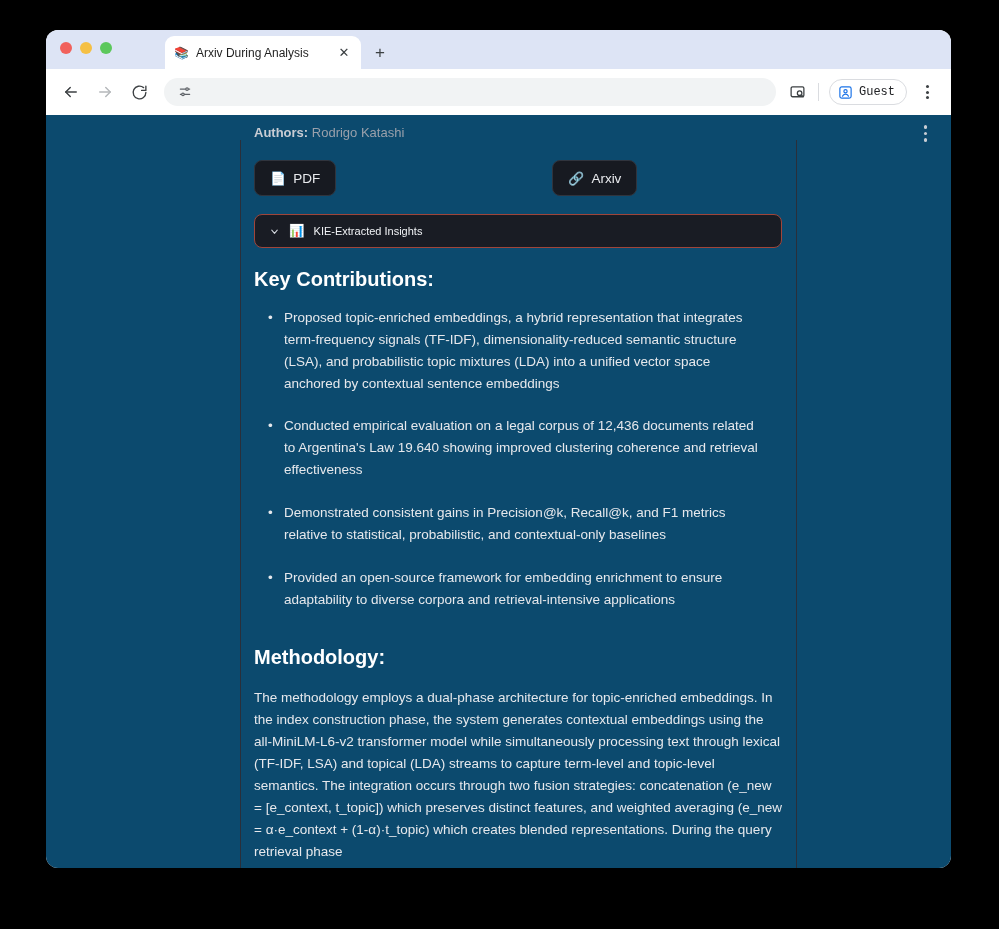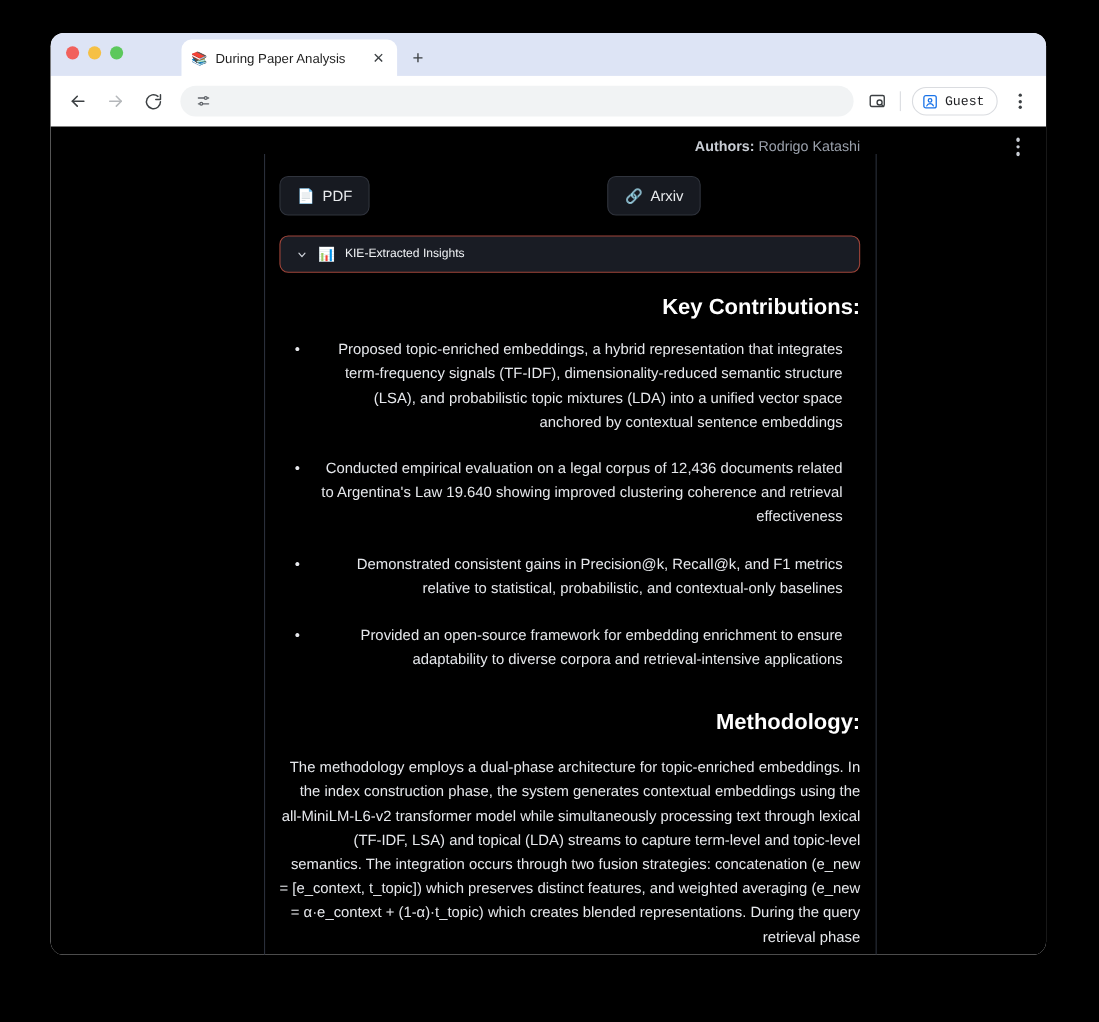--- a/index.html
+++ b/index.html
@@ -123,23 +123,22 @@
     font-size: 12px; color: #202124; font-family: Liberation Mono, monospace;
   }
   .profile-chip .av { width: 15px; height: 15px; color: #1a73e8; display:flex; }
   .kebab-v { display:flex; flex-direction:column; gap:2.5px; align-items:center; }
   .kebab-v i { width: 3px; height: 3px; border-radius: 50%; background: #3c4043; display:block;}
 
   
   .page {
     position: relative;
     height: calc(838px - 39px - 46px);
-    background: #000000;
-    overflow: hidden;
-    text-align: right;
+    background: #0c4a6e;
+    overflow: hidden;
   }
   .app-kebab {
     position: absolute;
     right: 24px; top: 10px;
     display: flex; flex-direction: column; gap: 3px;
     align-items: center;
     z-index: 5;
   }
   .app-kebab i { width: 3.5px; height: 3.5px; border-radius: 50%; background: #c9cdd4; display:block; }
 
@@ -248,21 +247,21 @@
 
   <div class="tab-strip">
     <div class="traffic-lights">
       <span class="light red"></span>
       <span class="light yellow"></span>
       <span class="light green"></span>
     </div>
 
     <div class="tab">
       <span class="tab-favicon">📚</span>
-      <span class="tab-title">During Paper Analysis</span>
+      <span class="tab-title">Arxiv During Analysis</span>
       <span class="tab-close">✕</span>
     </div>
 
     <div class="new-tab">+</div>
   </div>
 
   <div class="toolbar">
     <div class="nav-btn">
       <svg width="18" height="18" viewBox="0 0 24 24" fill="none" stroke="currentColor" stroke-width="1.9" stroke-linecap="round" stroke-linejoin="round">
           <line x1="19" y1="12" x2="5" y2="12"></line>

